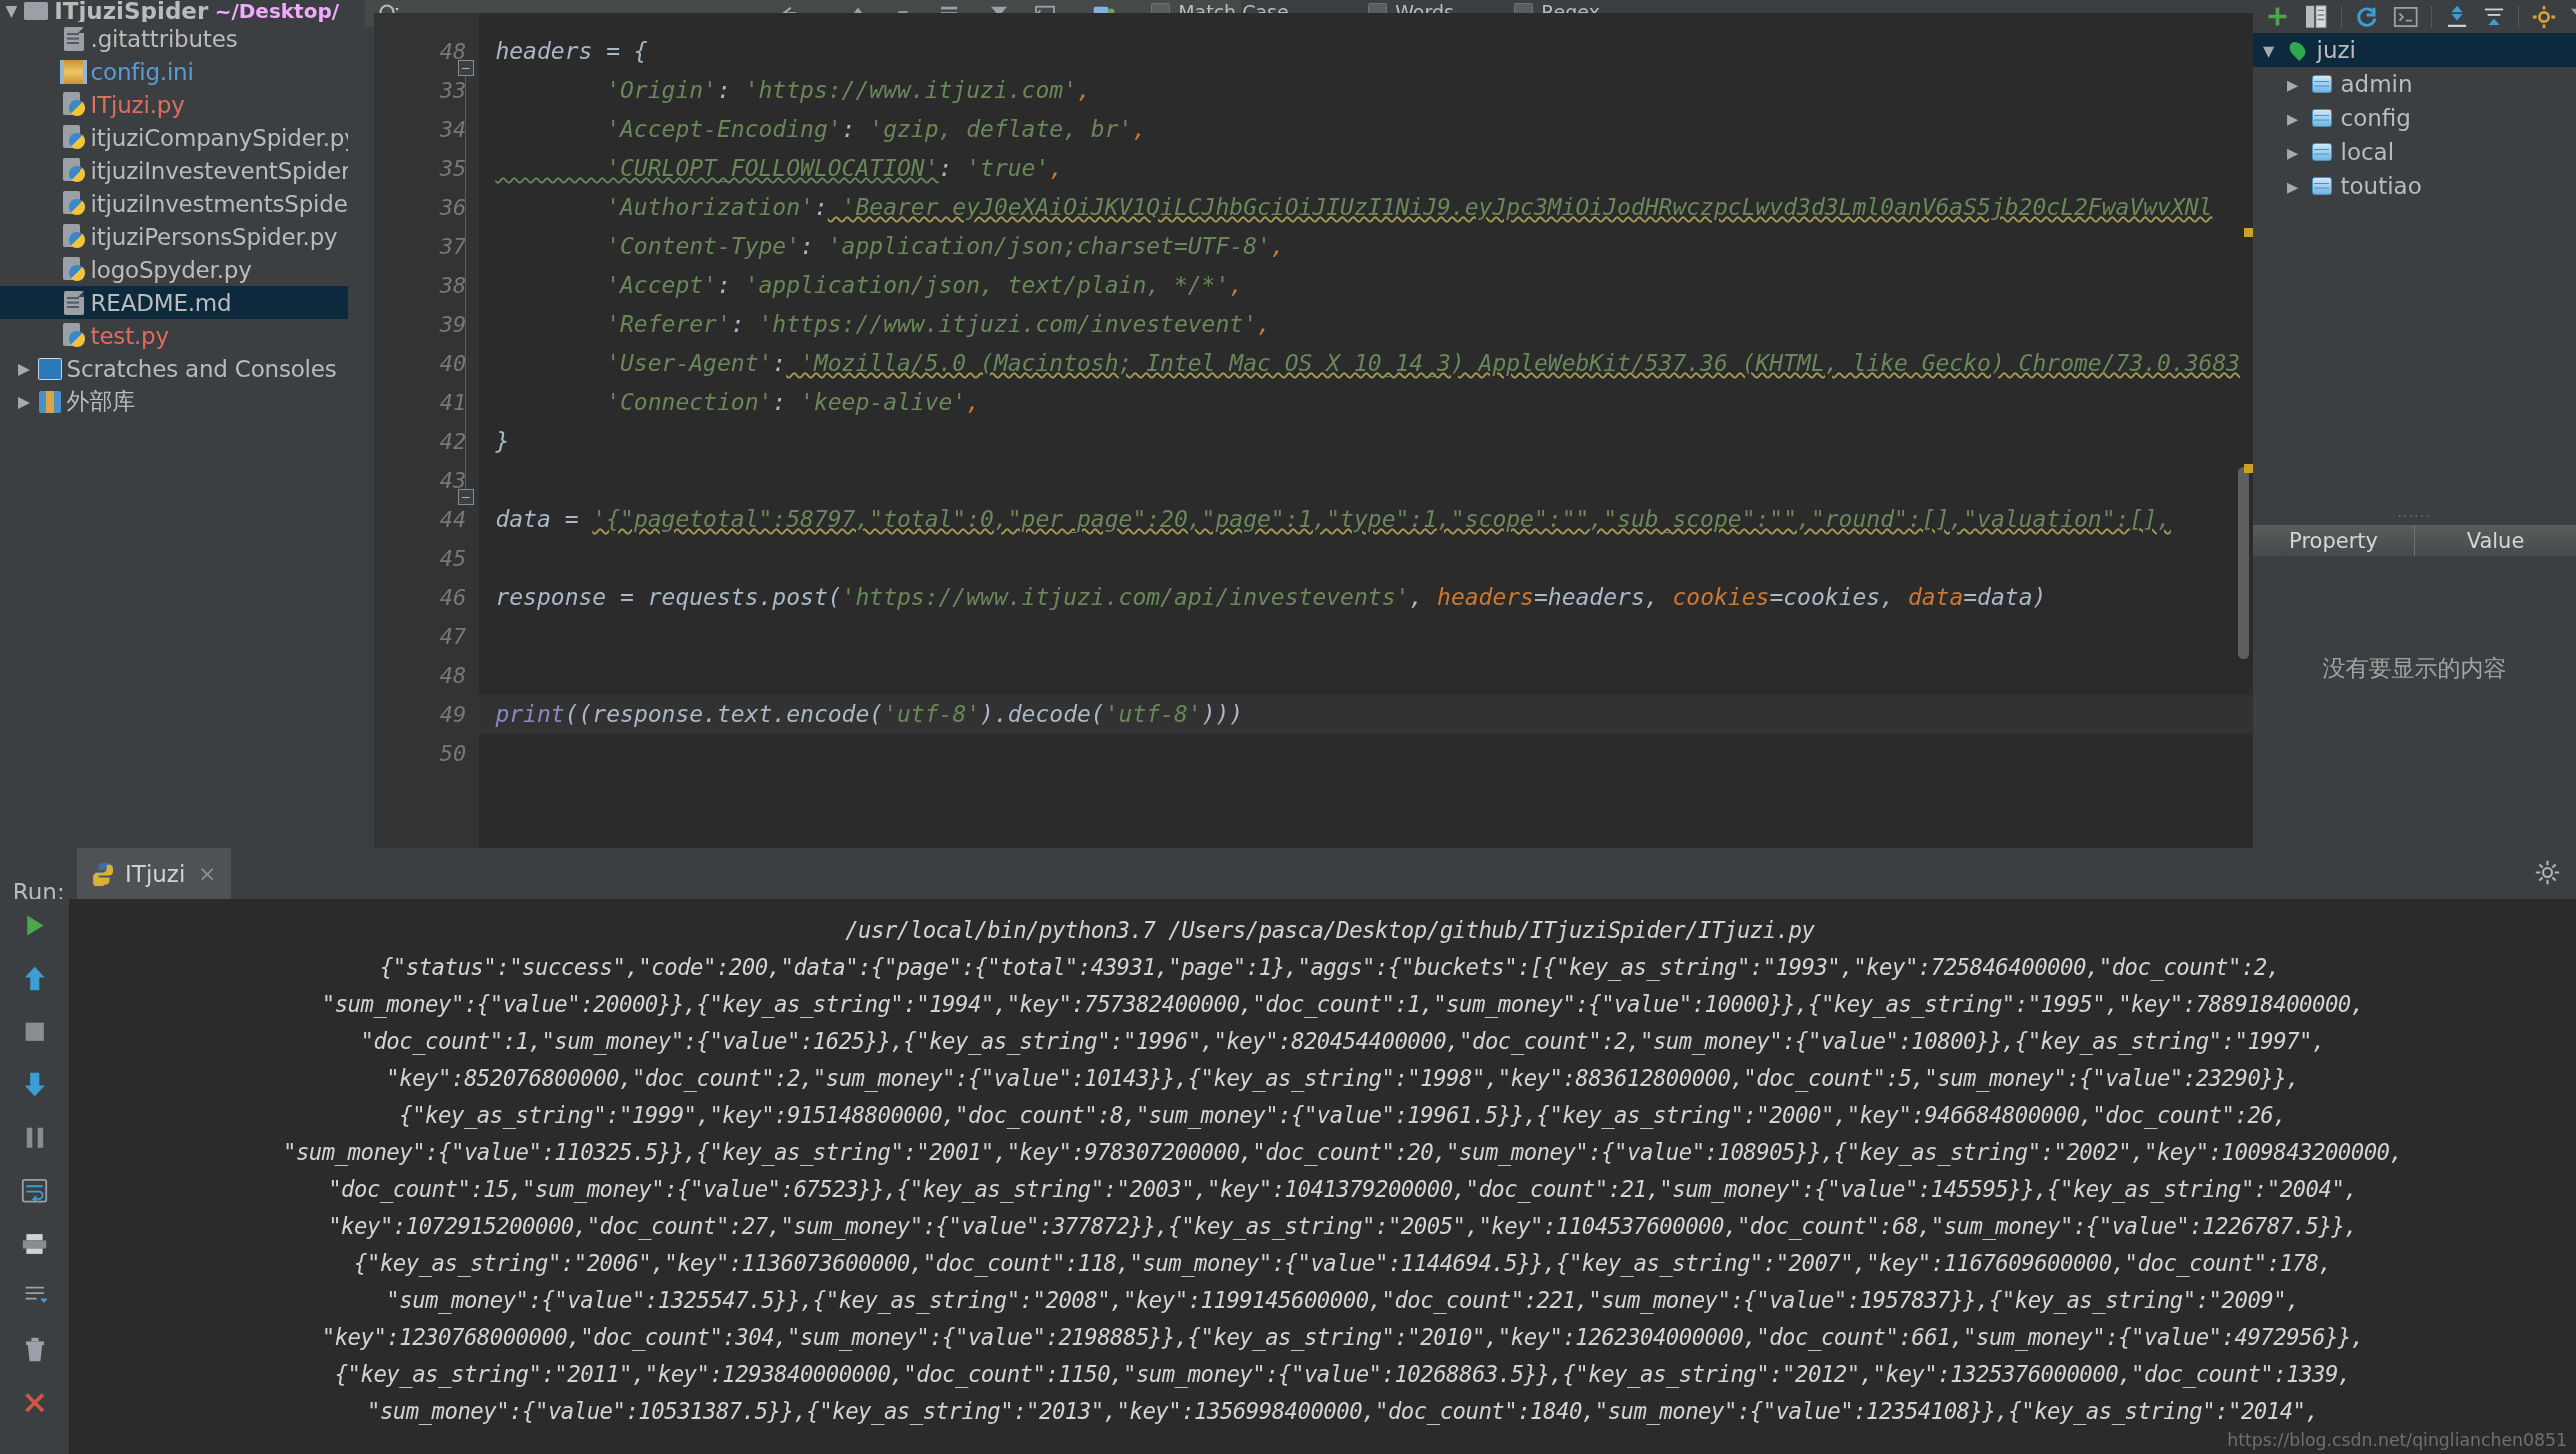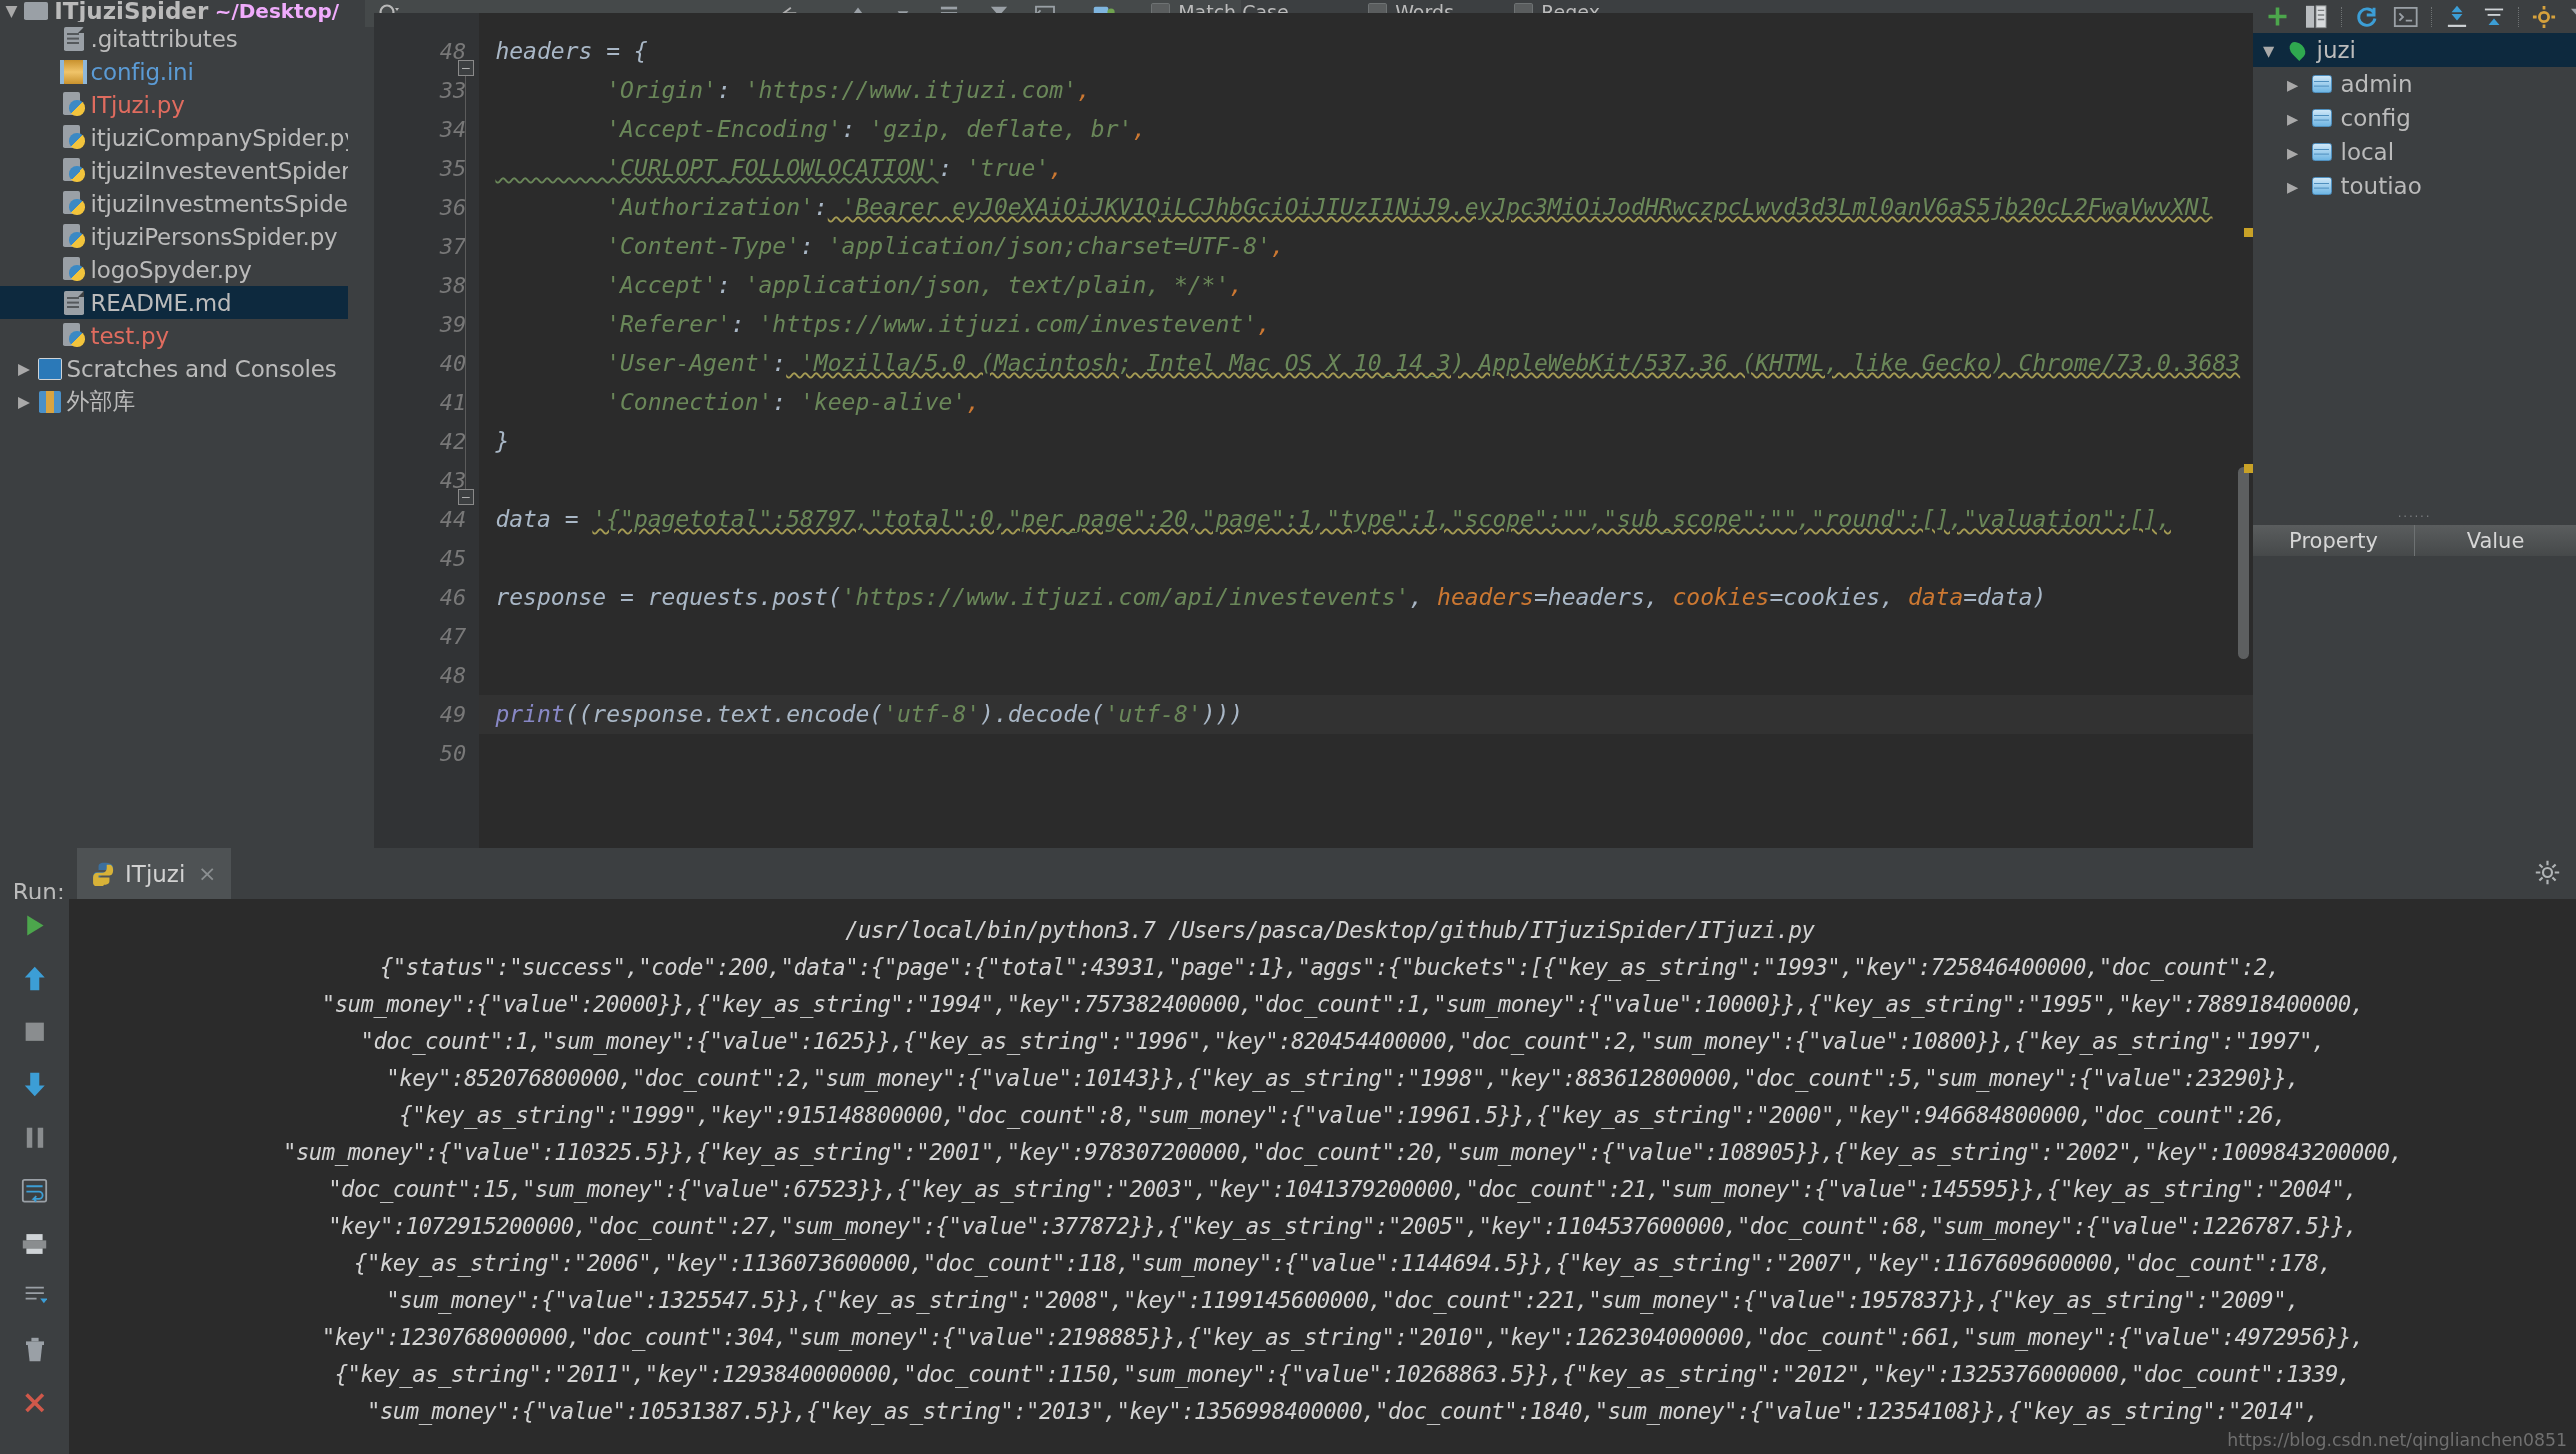--- a/index.html
+++ b/index.html
@@ -486,20 +486,23 @@
 
   <div class="db-splitter">
     <span class="dots">······</span>
   </div>
 
   <div class="prop-header">
     <div class="col" style="flex:1;">Property</div>
     <div class="prop-col-sep"></div>
     <div class="col" style="flex:1;">Value</div>
   </div>
+  <div class="prop-body">
+    <span class="prop-empty">没有要显示的内容</span>
+  </div>
 
   <div class="run-panel">
     <div class="run-tabbar">
       <span class="run-label">Run:</span>
       <div class="run-tab">
         <span>
           <svg width="24" height="25.5" viewBox="0 0 26 28">
               <path d="M13 2 c-6 0 -6 3 -6 5 v3 h12 v2 H5 c-3 0 -4 3 -4 6 c0 3 1 6 4 6 h3 v-4 c0-3 2-5 5-5 h5 c3 0 5-2 5-5 V7 c0-3-3-5-10-5z" fill="#3b6f9e"></path>
               <path d="M13 26 c6 0 6-3 6-5 v-3 H7 v-2 h12 c3 0 4-3 4-6 c0-3-1-6-4-6 h-3 v4 c0 3-2 5-5 5 H6 c-3 0-5 2-5 5 v6 c0 3 3 5 10 5z" fill="#d8b238" transform="translate(0,0)"></path>
             </svg>

